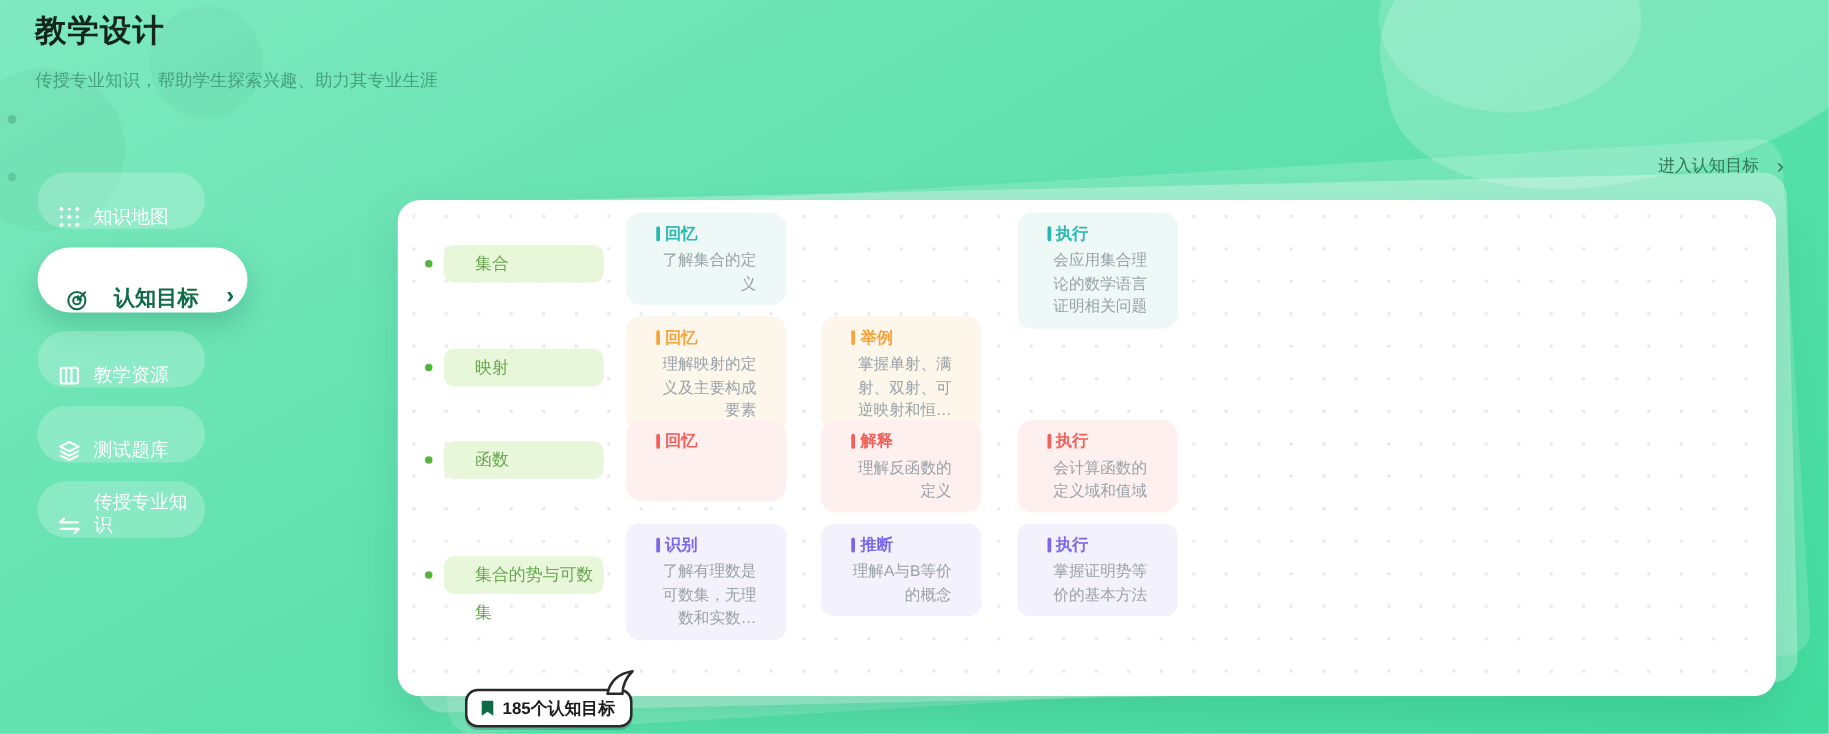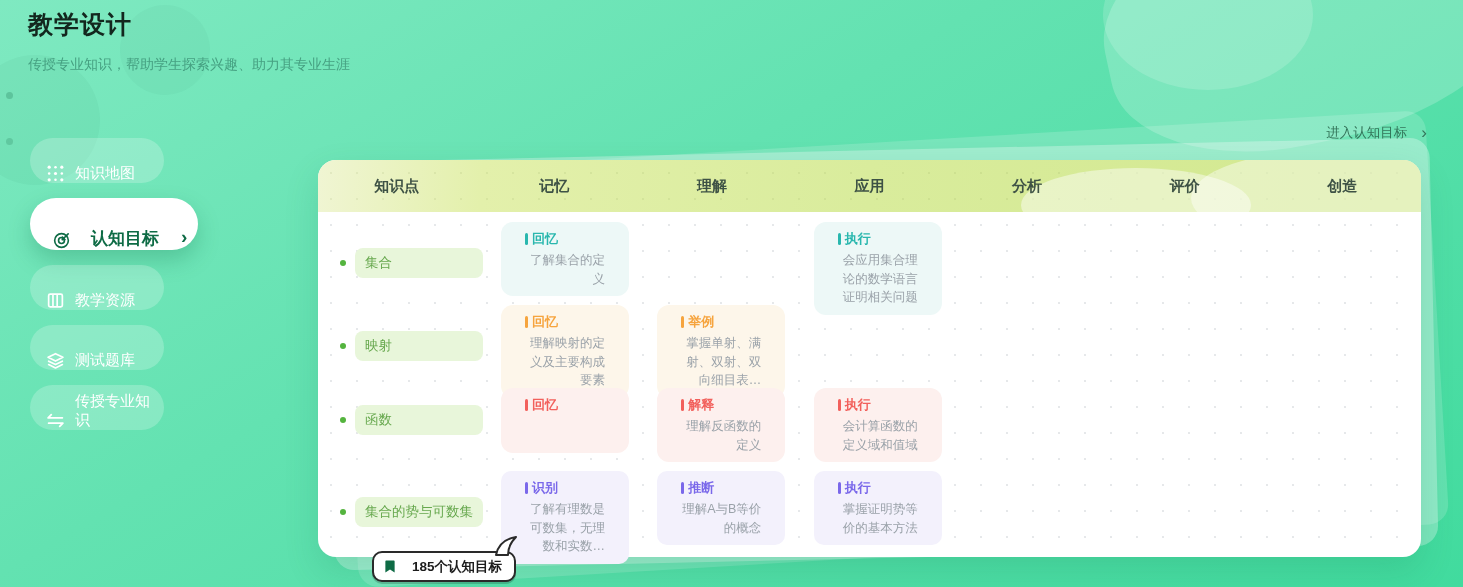--- a/index.html
+++ b/index.html
@@ -57,36 +57,36 @@
     background-size:26px 26px,100% 100%;}
   .t-header::before{content:'';position:absolute;right:170px;bottom:-30px;width:230px;height:74px;
     background:rgba(255,255,255,0.45);border-radius:50%;}
   .t-header::after{content:'';position:absolute;right:-50px;bottom:-34px;width:280px;height:96px;
     background:rgba(255,255,255,0.42);border-radius:50%;}
   .th{text-align:center;color:#3e5245;font-weight:700;font-size:15px;position:relative;z-index:1;}
 
   .trow{display:grid;grid-template-columns:repeat(7,1fr);height:83px;}
   .kp-cell{display:flex;align-items:center;padding-left:22px;gap:9px;}
   .bullet{width:6px;height:6px;border-radius:50%;background:var(--bullet-green,#54b43e);flex:none;}
-  .kp-pill{width:128px;flex:none;height:30px;line-height:30px;border-radius:8px;padding-left:10px;
+  .kp-pill{width:128px;flex:none;height:30px;line-height:30px;border-radius:8px;padding-left:25px;
     box-sizing:border-box;font-size:13.5px;cursor:pointer;
     background:var(--pill-green-bg,#e8f6da);color:var(--pill-green-text,#67a84e);}
 
   .card{margin:10px 0 0 18px;width:128px;min-height:65px;border-radius:12px;padding:8px 24px;
     box-sizing:border-box;cursor:pointer;}
   .tag{display:flex;align-items:center;gap:4px;font-size:13px;font-weight:700;}
   .tag-bar{width:3px;height:12px;border-radius:2px;background:currentColor;display:inline-block;flex:none;}
   .desc{margin-top:3px;font-size:12.5px;line-height:1.48;color:var(--card-text,#9aa2a9);text-align:right;}
   .theme-teal{background:var(--teal-bg,#edf8f7);}   .theme-teal .tag{color:var(--teal,#29b7ae);}
   .theme-orange{background:var(--orange-bg,#fdf6ea);}.theme-orange .tag{color:var(--orange,#f6a43e);}
   .theme-red{background:var(--red-bg,#fdf0ee);}      .theme-red .tag{color:var(--red,#f2605c);}
   .theme-purple{background:var(--purple-bg,#f3f1fc);border-radius:10px;}.theme-purple .tag{color:var(--purple,#7a68ea);}
 
   
-  .badge{position:absolute;left:372px;top:551px;height:27px;display:flex;align-items:center;gap:16px;
+  .badge{position:absolute;left:372px;top:551px;height:27px;display:flex;align-items:center;gap:6px;
     background:#fff;border:2px solid #2a2a2a;border-radius:10px;padding:0 12px 0 10px;
     font-size:13.5px;font-weight:700;color:#1c1c1c;cursor:pointer;z-index:5;
     box-shadow:0 2px 0 rgba(0,0,0,0.18);}
   .badge .bookmark{display:flex;flex:none;color:var(--accent-green,#0e6b45);}
   .badge .tail{position:absolute;right:-4px;top:-17px;}
 </style>
 </head>
 <body>
 
 <div class="page">
@@ -164,29 +164,20 @@
         </span>
        <span class="side-label">传授专业知识</span>
 
      </div>
     </nav>
 
   <div class="tilt-card-2"></div>
   <div class="tilt-card-1"></div>
 
   <section class="table-card">
-    <div class="t-header">
-        <div class="th">知识点</div>
-        <div class="th">记忆</div>
-        <div class="th">理解</div>
-        <div class="th">应用</div>
-        <div class="th">分析</div>
-        <div class="th">评价</div>
-        <div class="th">创造</div>
-      </div>
     <div class="t-body">
         <div class="trow">
           <div class="kp-cell">
        <span class="bullet"></span>
        <span class="kp-pill">集合</span>
      </div>
           <div class="tcell">
             <div class="card theme-teal">
          <div class="tag"><span class="tag-bar"></span>回忆</div>
          <div class="desc">了解集合的定义</div>
@@ -210,21 +201,21 @@
      </div>
           <div class="tcell">
             <div class="card theme-orange">
          <div class="tag"><span class="tag-bar"></span>回忆</div>
          <div class="desc">理解映射的定义及主要构成要素</div>
        </div>
           </div>
           <div class="tcell">
             <div class="card theme-orange">
          <div class="tag"><span class="tag-bar"></span>举例</div>
-         <div class="desc">掌握单射、满射、双射、双向细目表…</div>
+         <div class="desc">掌握单射、满射、双射、可逆映射和恒…</div>
        </div>
           </div>
           <div class="tcell"></div>
           <div class="tcell"></div>
           <div class="tcell"></div>
           <div class="tcell"></div>
         </div>
         <div class="trow">
           <div class="kp-cell">
        <span class="bullet"></span>

